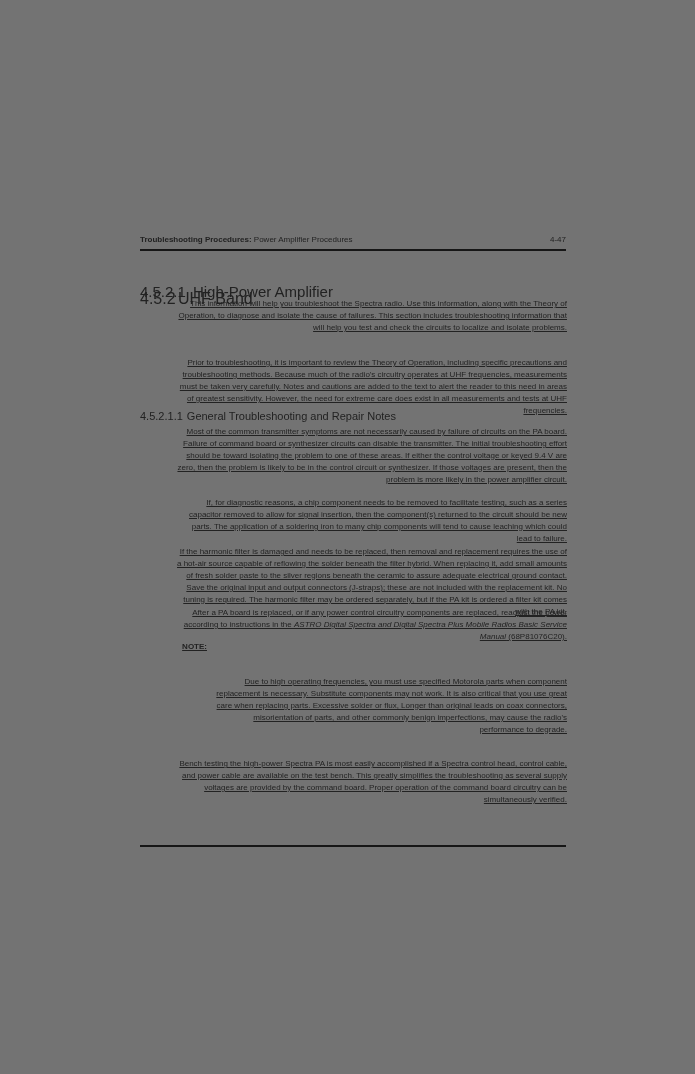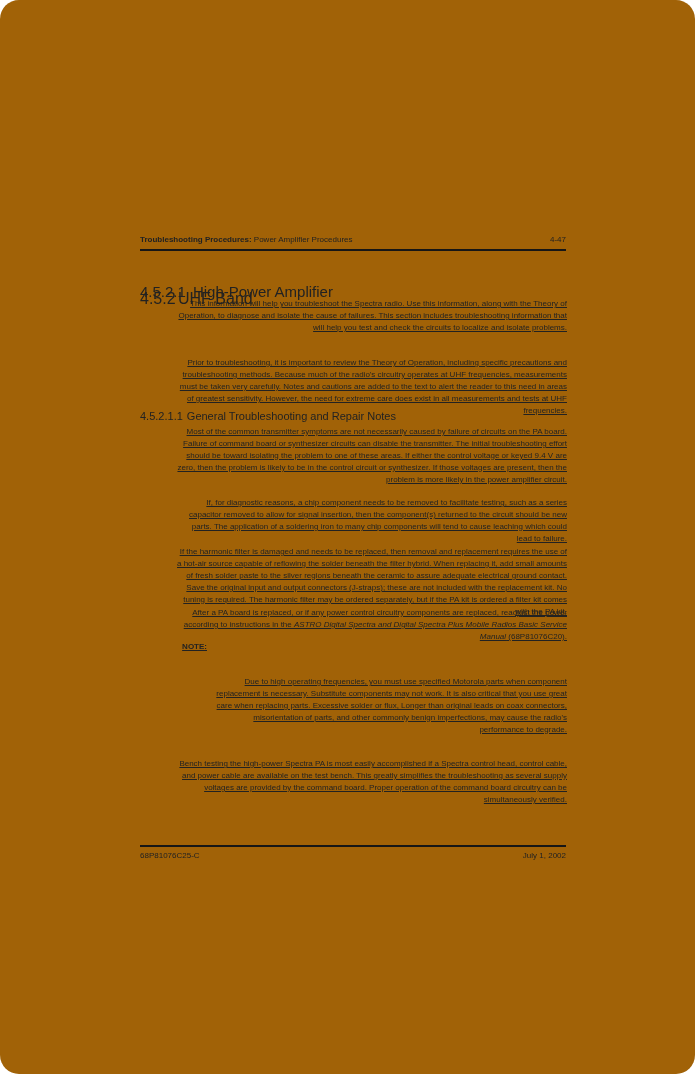--- a/index.html
+++ b/index.html
@@ -1,24 +1,23 @@
 <!DOCTYPE html>
 <html><head>
 <meta charset="utf-8">
 <style>
   * { margin:0; padding:0; box-sizing:border-box; }
   html,body { background:#ffffff; }
   .page {
     position:relative;
     width:695px; height:1074px;
-    background:#a16207;
+    background:#737373;
     font-family:"Liberation Sans", sans-serif;
     color:#222222;
     overflow:hidden;
-    border-radius:19px;
   }
   .abs { position:absolute; }
   .running-header {
     left:140px; top:235px; width:426px;
     display:flex; justify-content:space-between; align-items:baseline;
     font-size:8px; line-height:10px;
   }
   .bold { font-weight:bold; }
   .rule { left:140px; width:426px; height:1.5px; background:#161616; }
   .header-rule { top:249px; }
@@ -93,18 +92,14 @@
 
   <div class="abs body-par note">
     <span class="note-label">NOTE:</span>
     <span class="note-body">Due to high operating frequencies, you must use specified Motorola parts when component replacement is necessary. Substitute components may not work. It is also critical that you use great care when replacing parts. Excessive solder or flux, Longer than original leads on coax connectors, misorientation of parts, and other commonly benign imperfections, may cause the radio's performance to degrade.</span>
   </div>
 
   <p class="abs body-par p7">Bench testing the high-power Spectra PA is most easily accomplished if a Spectra control head, control cable, and power cable are available on the test bench. This greatly simplifies the troubleshooting as several supply voltages are provided by the command board. Proper operation of the command board circuitry can be simultaneously verified.</p>
 
   <div class="abs rule footer-rule"></div>
 
-  <div class="abs running-footer">
-    <div>68P81076C25-C</div>
-    <div>July 1, 2002</div>
-  </div>
 
 </div>
 
 </body></html>

